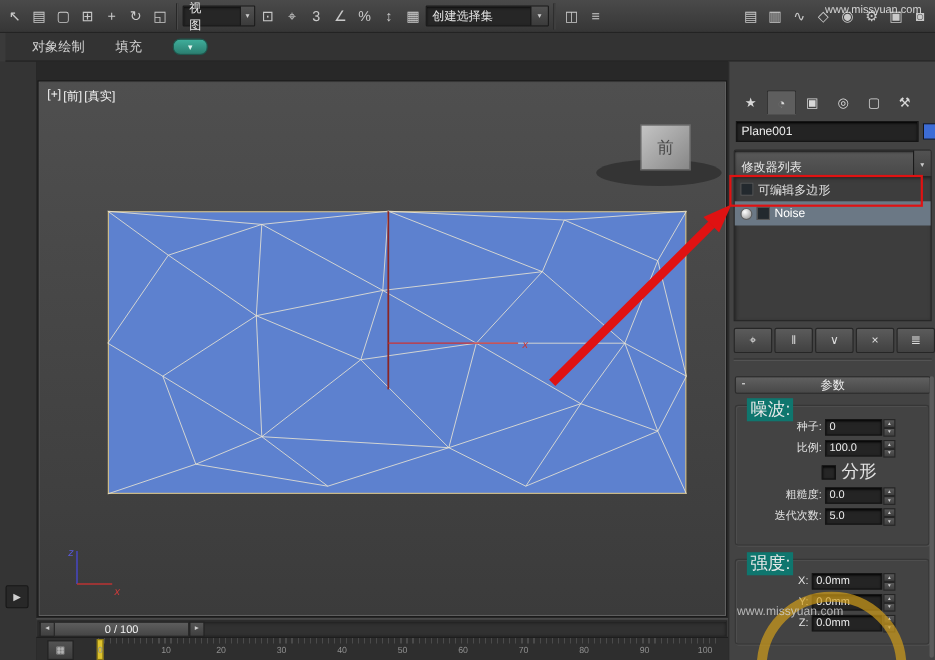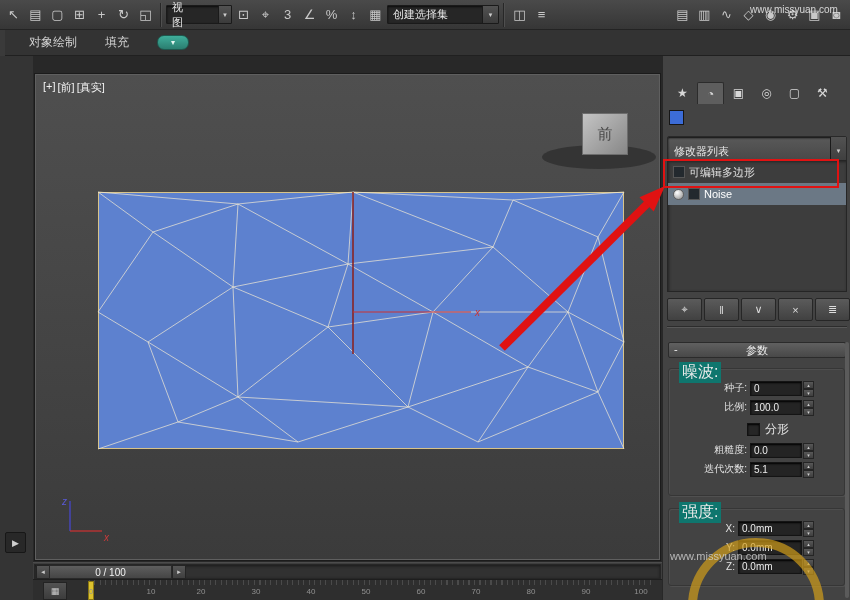--- a/index.html
+++ b/index.html
@@ -87,21 +87,21 @@
   #strength-group{top:452px;height:78px;padding-top:8px;}
   .group-label{position:absolute;top:-7px;left:10px;background:#0f766e;padding:0 3px;font-size:16px;color:#eaeaea;text-align:right;}
   .spin-row{display:flex;align-items:center;height:16px;margin:3px 0;justify-content:flex-end;padding-right:30px;}
   .spin-label{font-size:10px;color:#e2e2e2;margin-right:3px;white-space:nowrap;}
   .spin-field{width:44px;height:13px;background:#242424;border:1px solid #141414;box-shadow:inset 0 1px 2px #000;
               color:#ececec;font-size:10px;padding:0 3px;display:flex;align-items:center;}
   .spin-row.wide .spin-field{width:56px;}
   .spinners{width:11px;height:15px;display:flex;flex-direction:column;margin-left:1px;}
   .spinners span{flex:1;font-size:5px;line-height:6px;color:#cccccc;background:linear-gradient(#585858,#3f3f3f);
                  border:1px solid #252525;display:flex;align-items:center;justify-content:center;}
-  .check-row{display:flex;align-items:center;gap:5px;margin:8px 0 6px 78px;font-size:12px;color:#e2e2e2;height:13px;}
+  .check-row{display:flex;align-items:center;gap:5px;margin:8px 0 6px 78px;font-size:16px;color:#e2e2e2;height:13px;}
   .checkbox{width:11px;height:11px;background:#262626;border:1px solid #121212;box-shadow:inset 0 1px 2px #000;}
   #panel-scrollbar{position:absolute;right:1px;top:286px;bottom:2px;width:4px;background:#5b5b5b;border-radius:2px;}
 
   
   #time-slider{position:absolute;left:33px;top:562px;width:629px;height:17px;background:#3e3e3e;border-top:1px solid #4c4c4c;}
   #ts-groove{position:absolute;left:1px;top:1px;right:1px;bottom:1px;background:#313131;
              box-shadow:inset 0 1px 3px #191919;border:1px solid #262626;}
   .ts-btn{position:absolute;top:2px;width:12px;height:12px;background:linear-gradient(#565656,#3f3f3f);
           border:1px solid #242424;color:#cccccc;font-size:6px;display:flex;align-items:center;justify-content:center;z-index:2;}
   #ts-prev{left:3px;} #ts-next{left:139px;}
@@ -262,20 +262,21 @@
   <div id="command-panel">
     <div id="panel-tabs">
         <div class="panel-tab">★</div>
         <div class="panel-tab active">◔</div>
         <div class="panel-tab">▣</div>
         <div class="panel-tab">◎</div>
         <div class="panel-tab">▢</div>
         <div class="panel-tab">⚒</div>
       </div>
     <div id="name-row">
+      <div id="object-name-field">Plane001</div>
       <div id="object-color-swatch" style="background: rgb(60, 108, 215);"></div>
     </div>
     <div id="mod-dd" class="dropdown">
       <span>修改器列表</span>
       <span class="dd-arrow">▼</span>
     </div>
     <div id="stack">
         <div class="stack-row">
           <span class="mod-ico"></span>
           <span>可编辑多边形</span>
@@ -326,21 +327,21 @@
           <div class="spin-row">
             <span class="spin-label">粗糙度:</span>
             <div class="spin-field">0.0</div>
             <div class="spinners">
               <span>▴</span>
               <span>▾</span>
             </div>
           </div>
           <div class="spin-row">
             <span class="spin-label">迭代次数:</span>
-            <div class="spin-field">5.1</div>
+            <div class="spin-field">5.0</div>
             <div class="spinners">
               <span>▴</span>
               <span>▾</span>
             </div>
           </div>
         </div>
     </div>
     <div id="strength-group" class="group">
       <span class="group-label">强度:</span>
       <div id="strength-rows">

